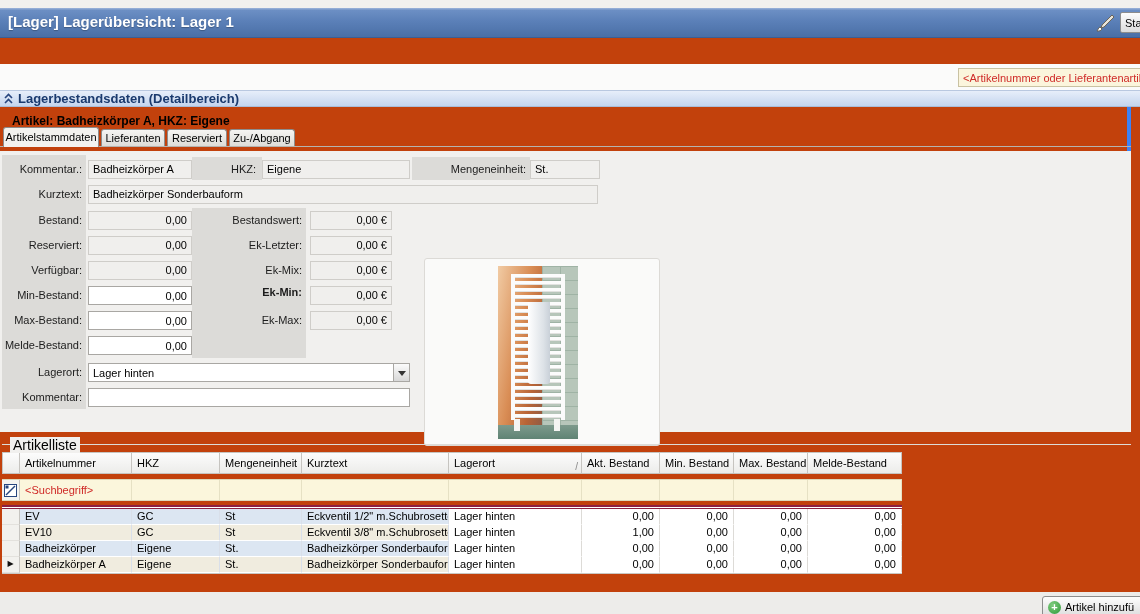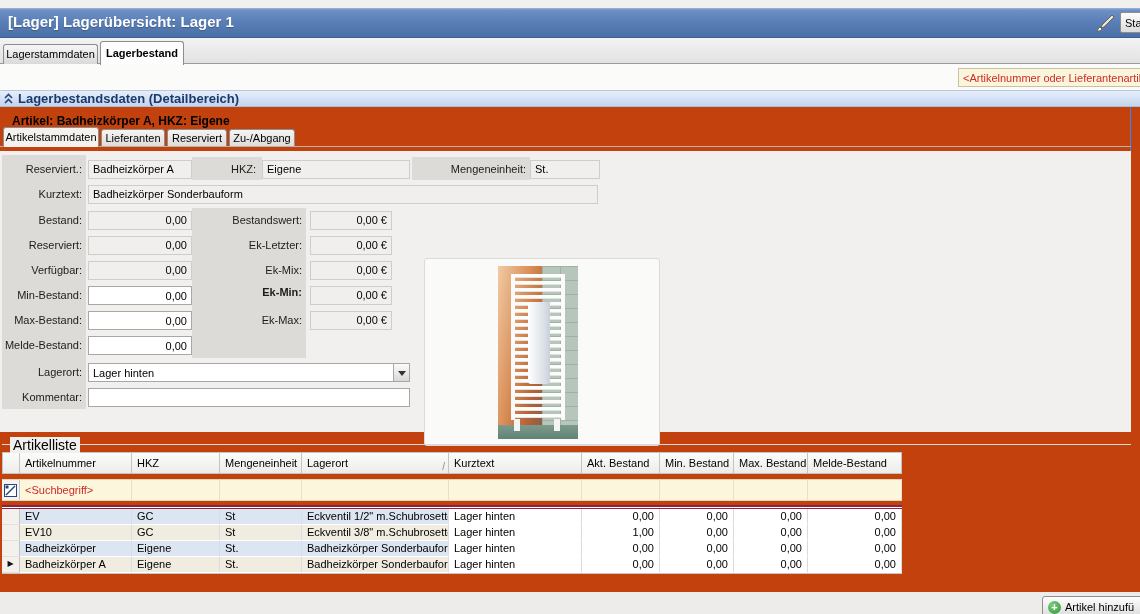--- a/index.html
+++ b/index.html
@@ -31,21 +31,21 @@
     background:#fbf5dc; border:1px solid #c9c2a2; color:#cf2a27; font-family:inherit; font-size:11px; padding:0 4px; }
 
   
   .sechdr { position:absolute; left:0; top:82px; width:1140px; height:17px;
     background:linear-gradient(#e7eefa,#c4d5ee); border-top:1px solid #b9c8e0; border-bottom:1px solid #aabdd9;
     display:flex; align-items:center; cursor:pointer; }
   .sechdr .chev { margin:0 5px 0 4px; display:inline-flex; }
   .sechdr .sectxt { font-weight:bold; color:#1a3a6e; font-size:13px; }
 
   
-  .detail { position:absolute; left:0; top:99px; width:1131px; height:325px; border-right:1px solid #3b82f6; }
+  .detail { position:absolute; left:0; top:99px; width:1131px; height:325px; border-right:4px solid #3b82f6; }
   .artikel-title { position:absolute; left:12px; top:7px; font-size:12px; font-weight:bold; white-space:nowrap; }
   .innertabs { position:absolute; left:0; top:20px; width:1131px; height:20px; border-bottom:1px solid #b5b3af; }
   .tab.inner { top:2px; height:17px; line-height:16px; font-size:11px; background:linear-gradient(#f5f4f2,#dddcd8); }
   .tab.inner.active { top:0; height:20px; line-height:19px; background:#f3f2ef; z-index:3; }
 
   .formarea { position:absolute; left:0; top:44px; width:1131px; height:281px; background:#f1f0ee; }
   .gpanel { position:absolute; background:#dcdbd8; }
   .lbl { position:absolute; height:19px; line-height:19px; text-align:right; color:#1c1c1c; white-space:nowrap; }
   .fld { position:absolute; height:19px; line-height:17px; background:#f0efed; border:1px solid #cfcdc9;
     padding:0 4px; font-size:11px; color:#000; overflow:hidden; white-space:nowrap; }
@@ -120,24 +120,20 @@
     <span class="title">[Lager] Lagerübersicht: Lager 1</span>
     <span class="tb-brush">
       <svg width="22" height="20" viewBox="0 0 22 20">
         <path d="M18 2 L20 4 L10 14 L7 15 L8 12 Z" fill="#e8e4da" stroke="#6b6458" stroke-width="1"></path>
         <path d="M6 14 C4 15 4 17 3 18 C5 18 7 18 8 16 Z" fill="#fff" stroke="#6b6458" stroke-width="1"></path>
       </svg>
     </span>
     <button class="std-btn">Stan</button>
   </div>
 
-  <div class="tabstrip">
-    <div class="tab outer" style="left:3px; width:95px;">Lagerstammdaten</div>
-    <div class="tab outer active" style="left:100px; width:84px;">Lagerbestand</div>
-  </div>
 
   <div class="toolband">
     <input class="searchbox" value="&lt;Artikelnummer oder Lieferantenartikelnu" style="">
   </div>
 
   <div class="sechdr">
     <span class="chev">
       <svg width="9" height="11" viewBox="0 0 9 11">
         <path d="M1 5 L4.5 1.5 L8 5" fill="none" stroke="#27457f" stroke-width="1.6"></path>
         <path d="M1 10 L4.5 6.5 L8 10" fill="none" stroke="#27457f" stroke-width="1.6"></path>
@@ -156,21 +152,21 @@
       <div class="tab inner" style="left:229px; width:66px;">Zu-/Abgang</div>
     </div>
 
     <div class="formarea">
 
       <div class="gpanel" style="left:2px; top:4px; width:84px; height:254px;"></div>
       <div class="gpanel" style="left:192px; top:6px; width:70px; height:23px;"></div>
       <div class="gpanel" style="left:412px; top:6px; width:118px; height:23px;"></div>
       <div class="gpanel" style="left:192px; top:57px; width:114px; height:150px;"></div>
 
-      <div class="lbl" style="left:2px; top:9px; width:80px;">Reserviert.:</div>
+      <div class="lbl" style="left:2px; top:9px; width:80px;">Kommentar.:</div>
       <div class="fld" style="left:88px; top:9px; width:104px;">Badheizkörper A</div>
       <div class="lbl" style="left:180px; top:9px; width:76px;">HKZ:</div>
       <div class="fld" style="left:262px; top:9px; width:148px;">Eigene</div>
       <div class="lbl" style="left:430px; top:9px; width:96px;">Mengeneinheit:</div>
       <div class="fld" style="left:530px; top:9px; width:70px;">St.</div>
 
       <div class="lbl" style="left:2px; top:34px; width:80px;">Kurztext:</div>
       <div class="fld" style="left:88px; top:34px; width:510px;">Badheizkörper Sonderbauform</div>
 
       <div class="lbl" style="left:2px; top:60px; width:80px;">Bestand:</div>
@@ -222,22 +218,22 @@
   <div class="list-label">Artikelliste</div>
   <div class="list-line"></div>
 
   <div class="grid">
 
     <div class="grow ghead">
       <div class="stub"></div>
       <div class="hc">Artikelnummer</div>
       <div class="hc">HKZ</div>
       <div class="hc">Mengeneinheit</div>
+      <div class="hc">Kurztext</div>
       <div class="hc"><span>Lagerort</span><span class="sortmark">/</span></div>
-      <div class="hc">Kurztext</div>
       <div class="hc">Akt. Bestand</div>
       <div class="hc">Min. Bestand</div>
       <div class="hc">Max. Bestand</div>
       <div class="hc">Melde-Bestand</div>
     </div>
 
     <div class="grow gfilter">
       <div class="stub">
         <svg width="13" height="13" viewBox="0 0 13 13">
           <rect x="0.5" y="0.5" width="12" height="12" fill="#fff" stroke="#27457f"></rect>

